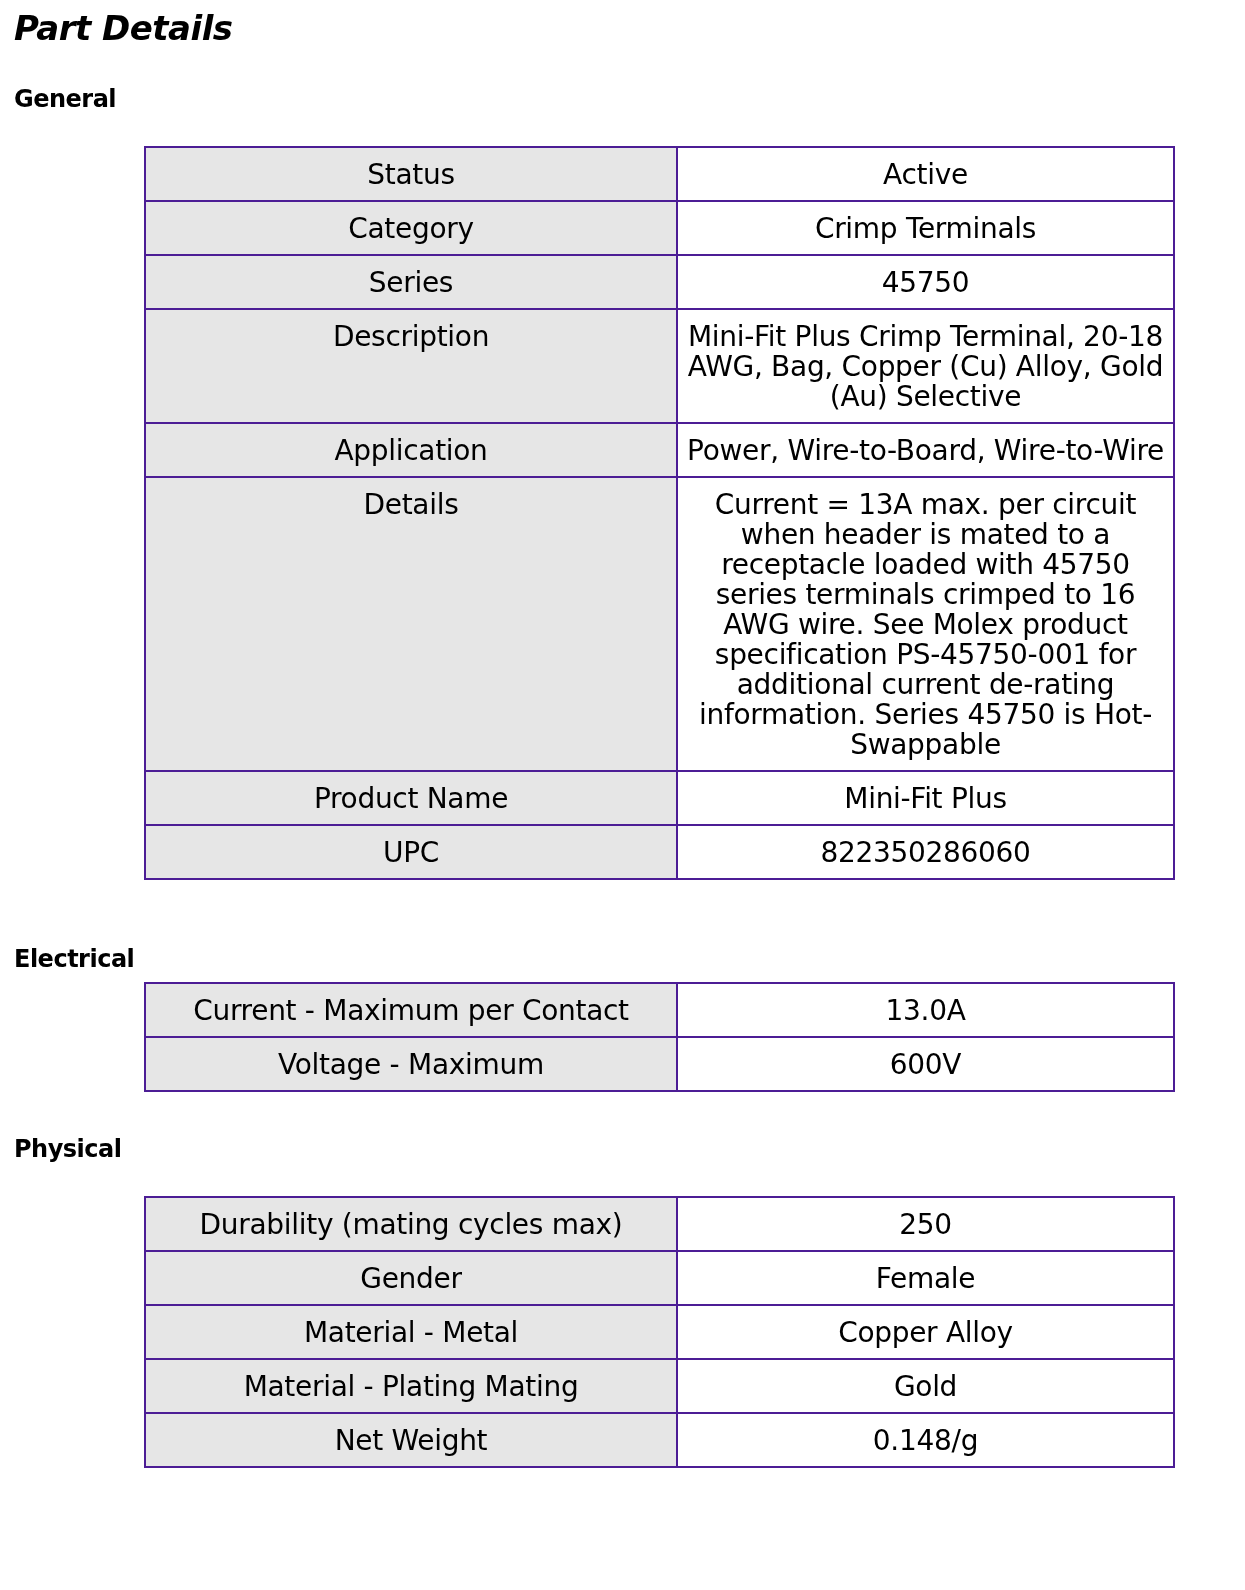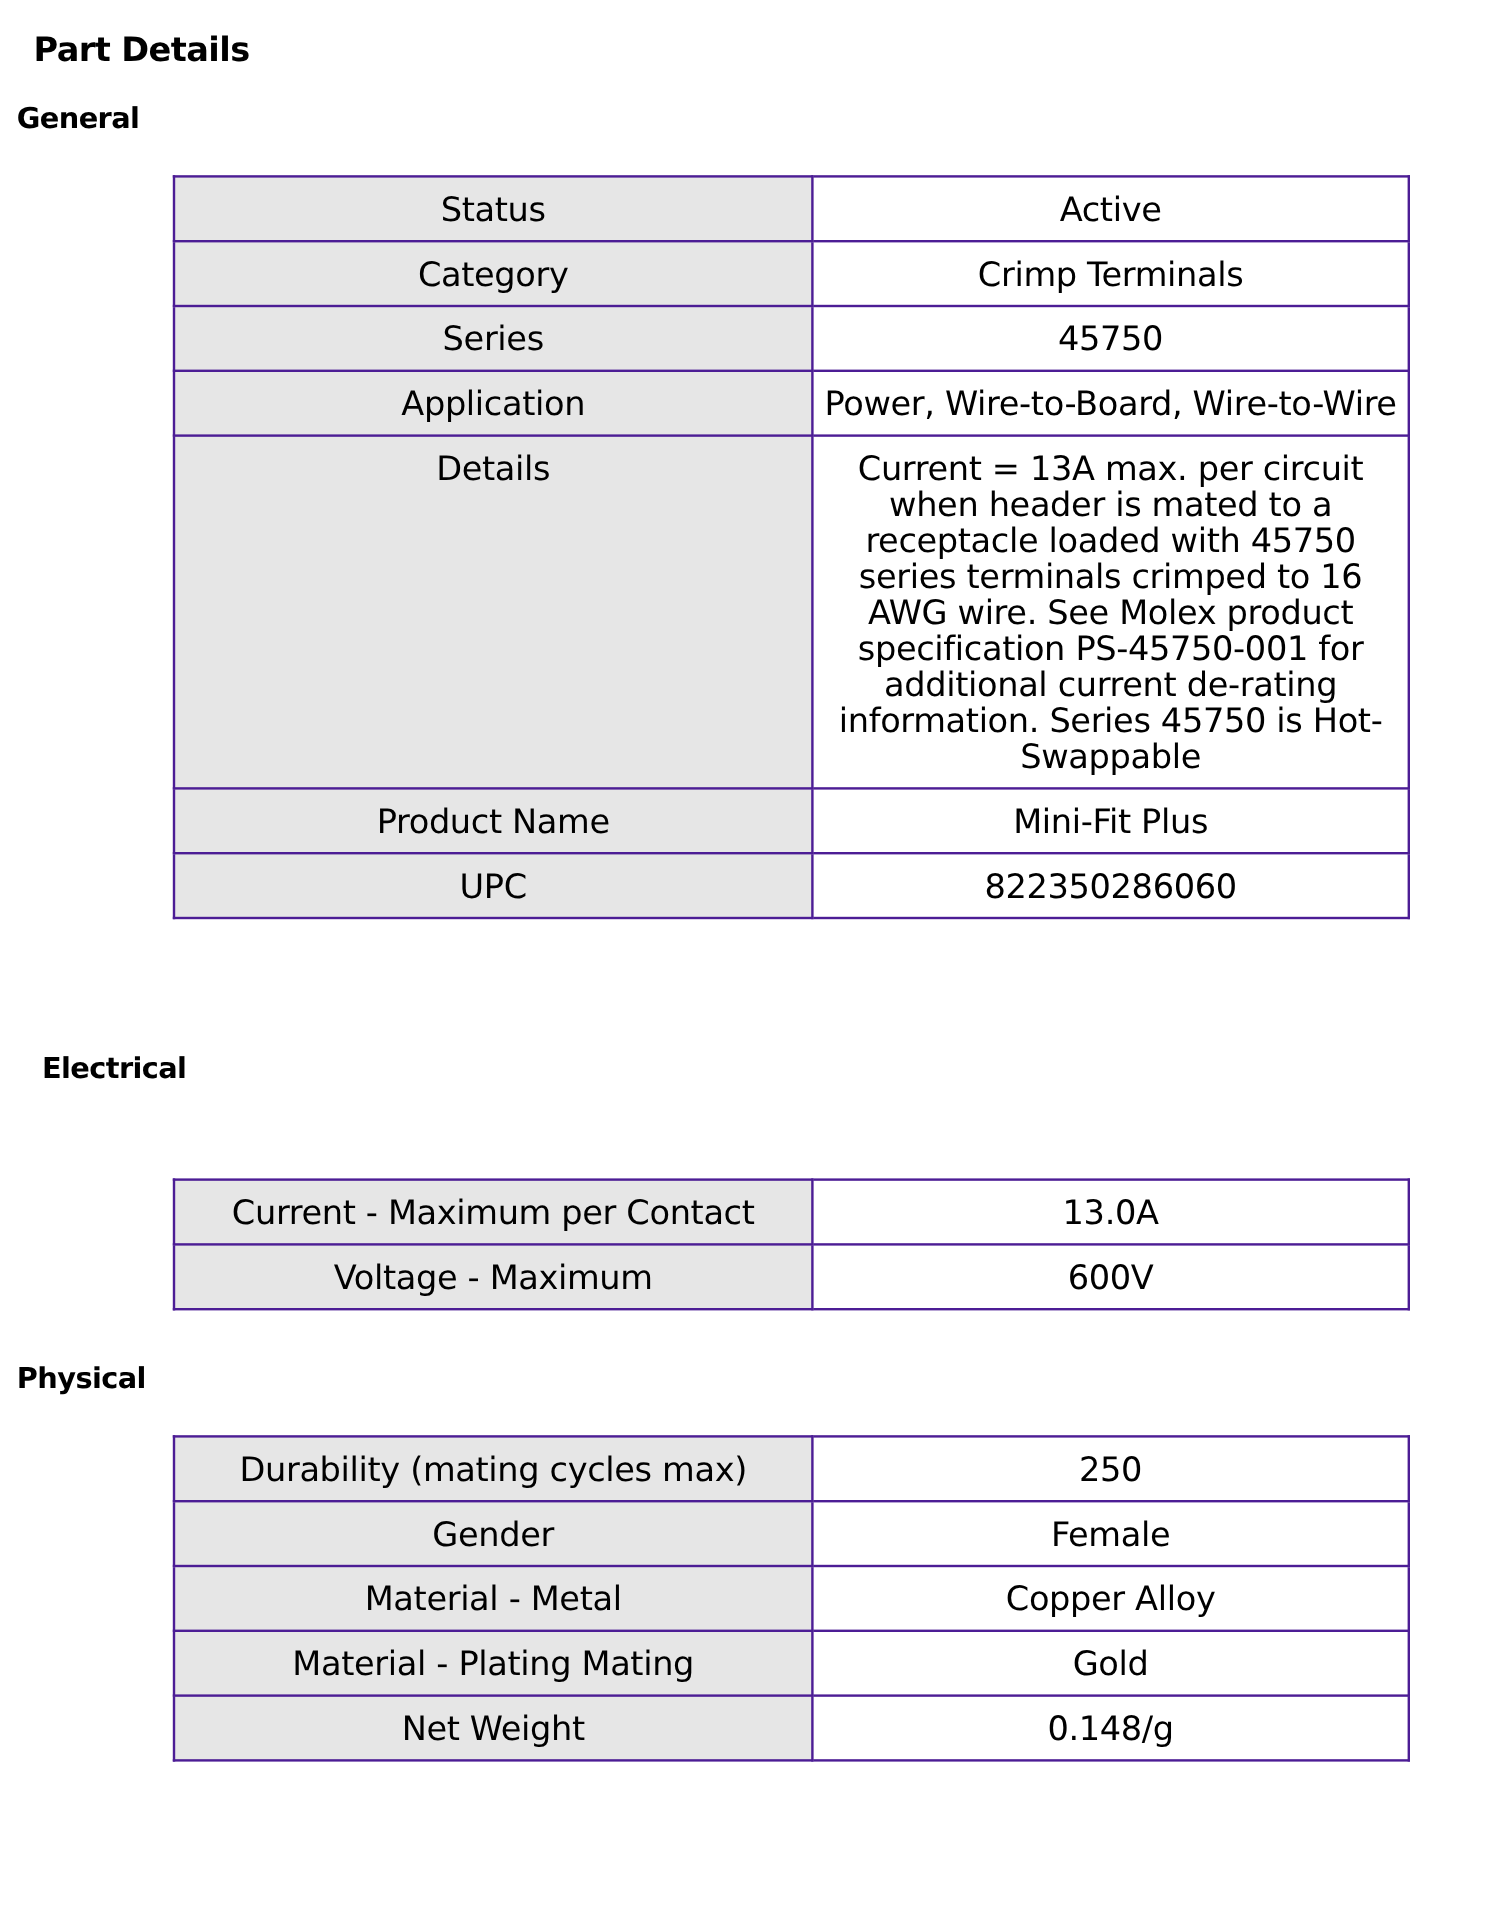--- a/index.html
+++ b/index.html
@@ -12,25 +12,26 @@
     body {
       width: 1245px;
       height: 1590px;
       position: relative;
       overflow: hidden;
     }
     .page-title {
       position: absolute;
       left: 14px;
       top: 6px;
-      margin: 14px;
-      font-size: 28px;
+      margin: 0;
+      font-size: 34px;
       font-weight: bold;
       letter-spacing: -0.5px;
       line-height: 44px;
+      font-style: italic;
     }
     .section-title {
       position: absolute;
       left: 14px;
       margin: 0;
       font-size: 24px;
       font-weight: bold;
       letter-spacing: -0.5px;
       line-height: 38px;
     }
@@ -72,39 +73,43 @@
     </tr>
     <tr>
       <td class="label">Category</td>
       <td class="value">Crimp Terminals</td>
     </tr>
     <tr>
       <td class="label">Series</td>
       <td class="value">45750</td>
     </tr>
     <tr>
+      <td class="label">Description</td>
+      <td class="value">Mini-Fit Plus Crimp Terminal, 20-18 AWG, Bag, Copper (Cu) Alloy, Gold (Au) Selective</td>
+    </tr>
+    <tr>
       <td class="label">Application</td>
       <td class="value">Power, Wire-to-Board, Wire-to-Wire</td>
     </tr>
     <tr>
       <td class="label">Details</td>
       <td class="value">Current = 13A max. per circuit when header is mated to a receptacle loaded with 45750 series terminals crimped to 16 AWG wire. See Molex product specification PS-45750-001 for additional current de-rating information. Series 45750 is Hot-Swappable</td>
     </tr>
     <tr>
       <td class="label">Product Name</td>
       <td class="value">Mini-Fit Plus</td>
     </tr>
     <tr>
       <td class="label">UPC</td>
       <td class="value">822350286060</td>
     </tr>
   </tbody>
 </table>
 
-<h2 class="section-title" style="top:871px;margin-left:21px;">Electrical</h2>
+<h2 class="section-title" style="top:940px;">Electrical</h2>
 <table class="spec" style="top:982px;">
   <tbody>
     <tr>
       <td class="label">Current - Maximum per Contact</td>
       <td class="value">13.0A</td>
     </tr>
     <tr>
       <td class="label">Voltage - Maximum</td>
       <td class="value">600V</td>
     </tr>

